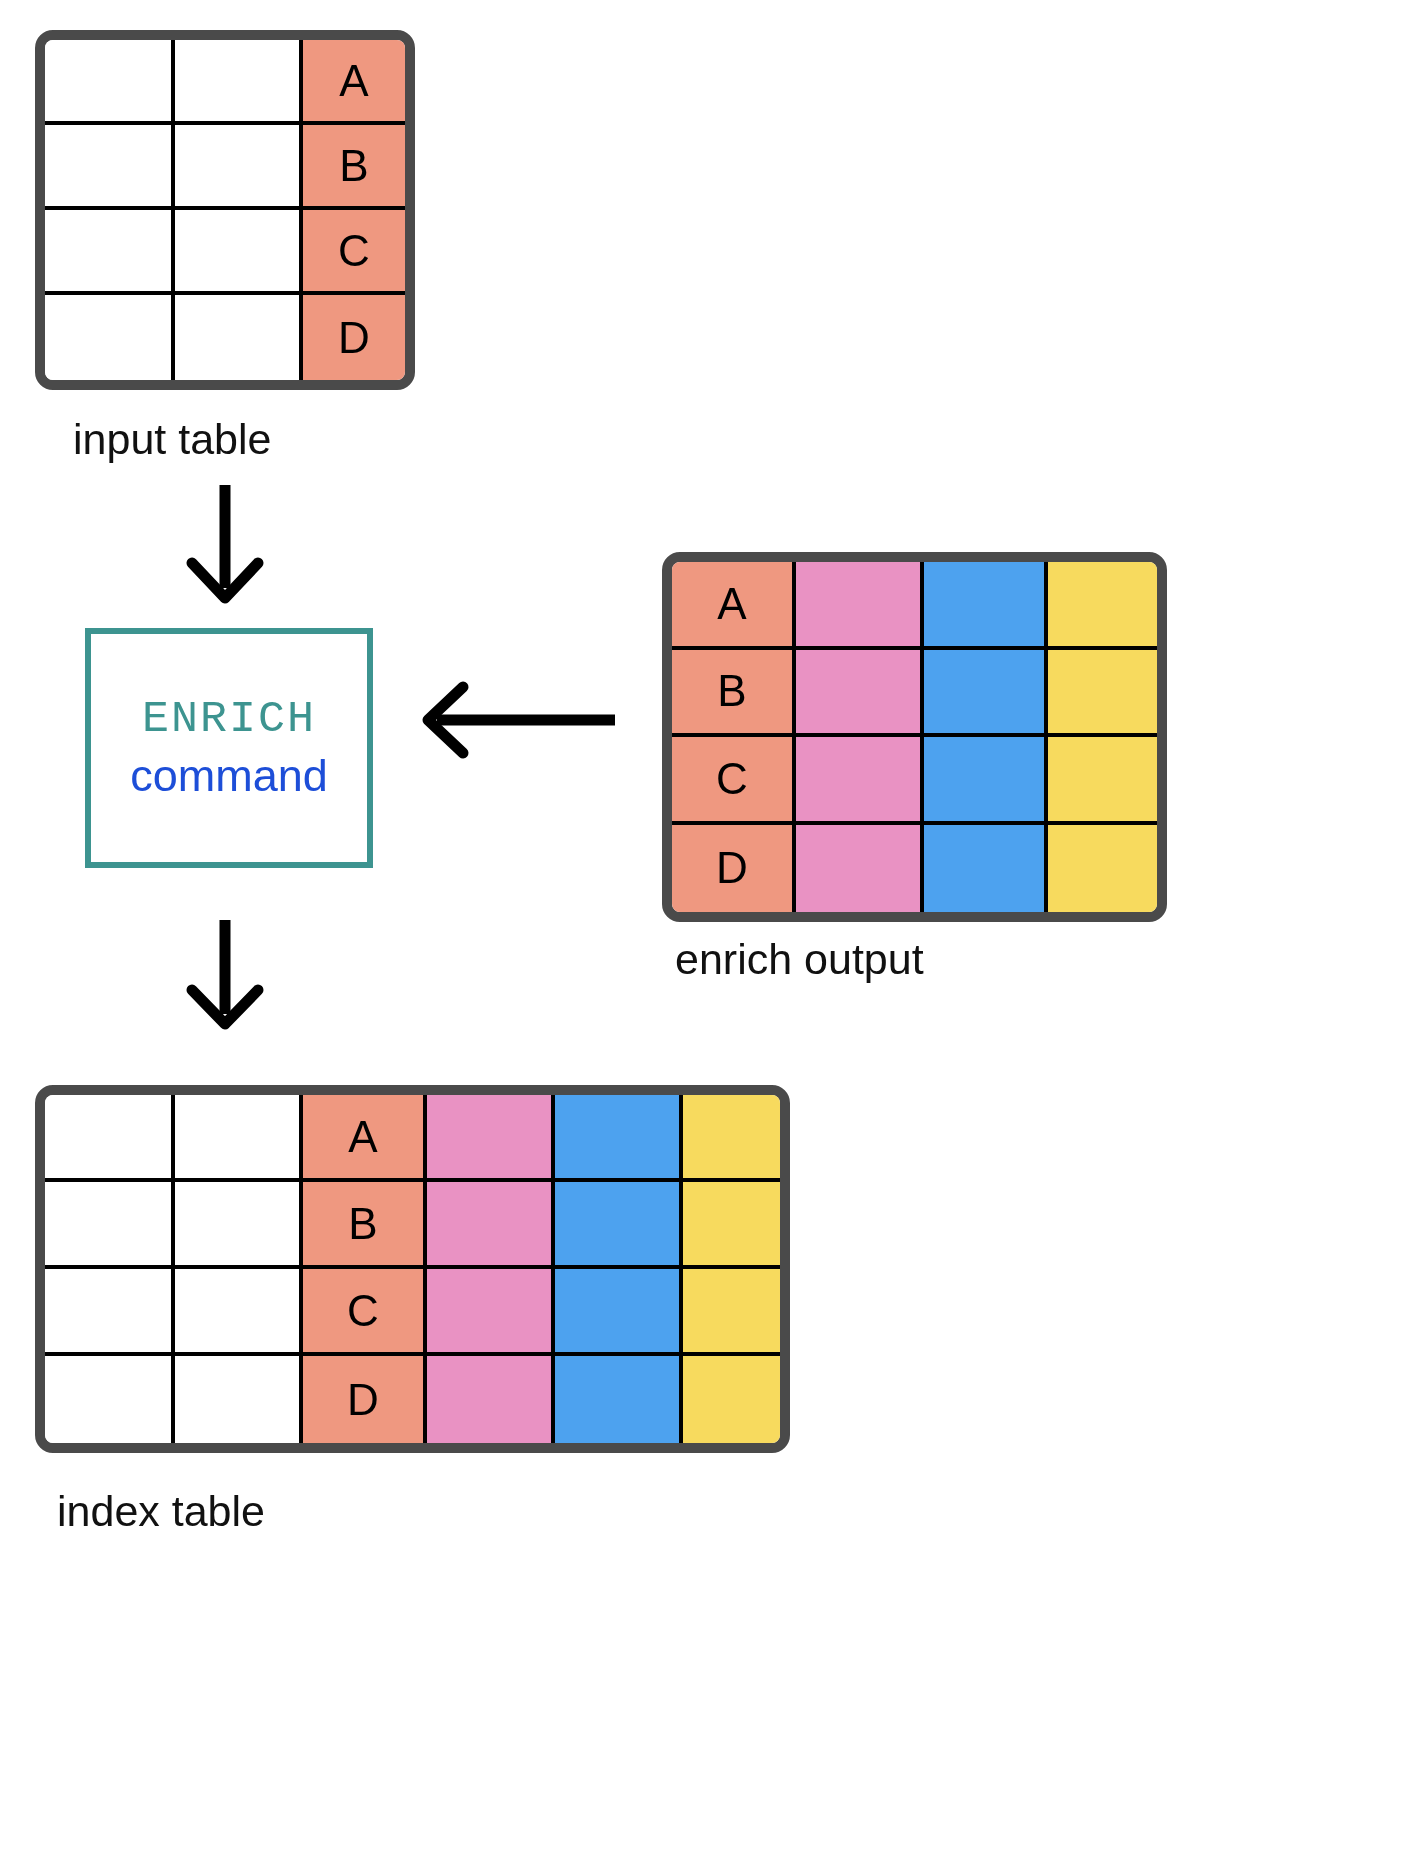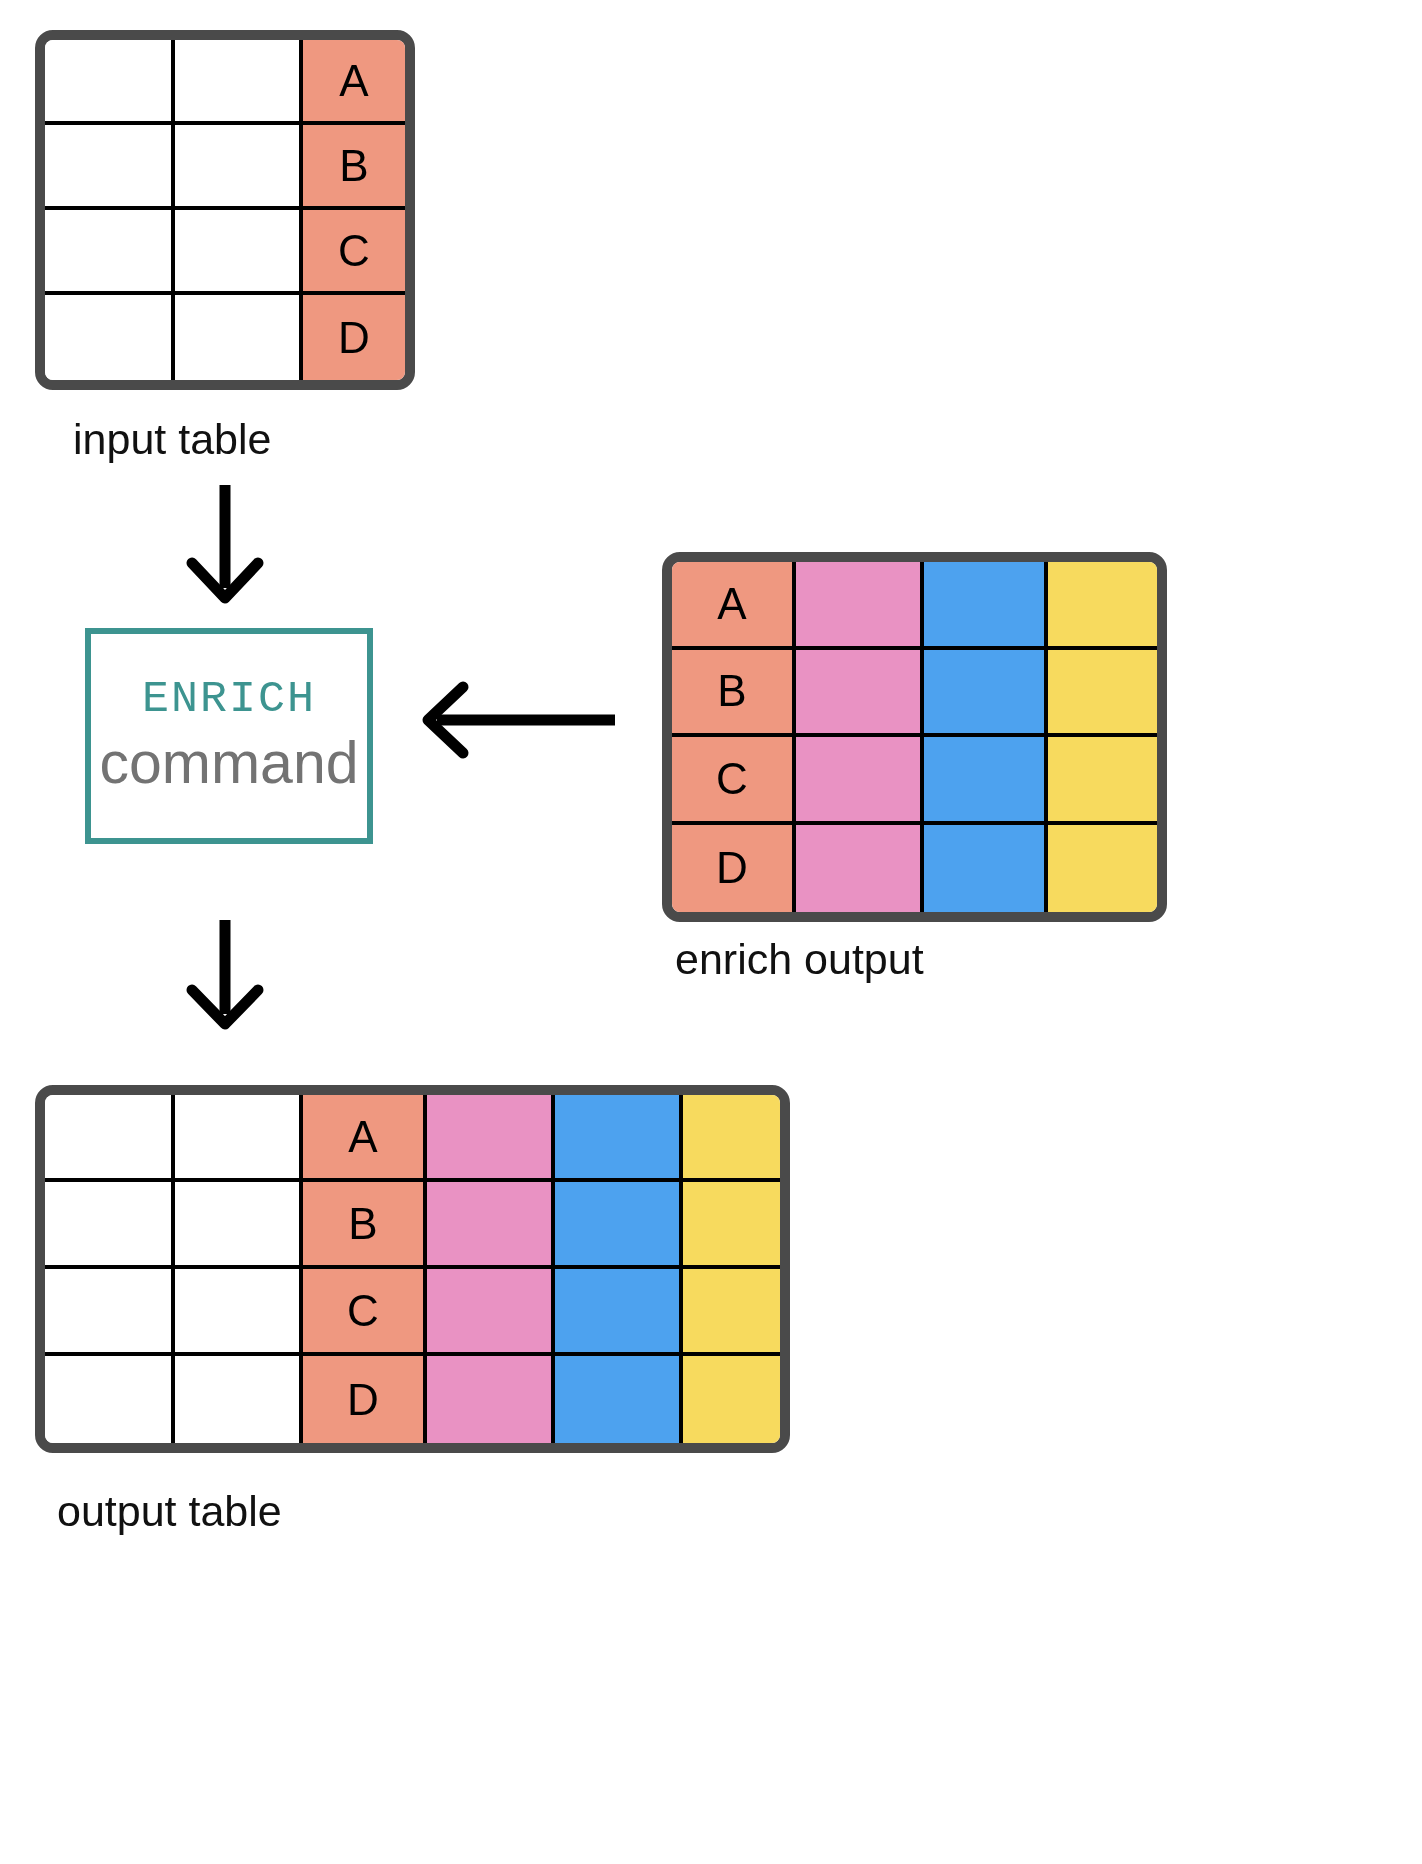--- a/index.html
+++ b/index.html
@@ -69,41 +69,41 @@
   #caption-input  { left: 73px;  top: 418px; }
   #caption-enrich { left: 675px; top: 938px; }
   #caption-output { left: 57px;  top: 1490px; }
 
   
   #enrich-command-box {
     position: absolute;
     left: 85px;
     top: 628px;
     width: 288px;
-    height: 216px;
+    height: 240px;
     box-sizing: border-box;
     border: 6px solid #3d9490;
     background: #ffffff;
     display: flex;
     flex-direction: column;
     align-items: center;
     justify-content: center;
     gap: 4px;
   }
   #cmd-line-1 {
     font-family: "Liberation Mono", "DejaVu Sans Mono", monospace;
     font-size: 45px;
     color: #3d9490;
     letter-spacing: 2px;
     line-height: 1.15;
   }
   #cmd-line-2 {
     font-family: "Liberation Sans", sans-serif;
-    font-size: 59px;
-    color: #737373;
+    font-size: 45px;
+    color: #1d4ed8;
     line-height: 1.15;
   }
 
   
   .arrow-svg { position: absolute; }
   #arrow-input-to-command  { left: 170px; top: 485px;  width: 110px; height: 120px; }
   #arrow-command-to-output { left: 170px; top: 920px;  width: 110px; height: 110px; }
   #arrow-index-to-command  { left: 415px; top: 675px;  width: 200px; height: 90px; }
 </style>
 </head>
@@ -213,15 +213,15 @@
     <div class="trow">
       <div class="tcell c-white" style="flex:0 0 130px;"></div>
       <div class="tcell c-white" style="flex:0 0 128px;"></div>
       <div class="tcell c-salmon" style="flex:0 0 124px;">D</div>
       <div class="tcell c-pink" style="flex:0 0 128px;"></div>
       <div class="tcell c-blue" style="flex:0 0 128px;"></div>
       <div class="tcell c-yellow" style="flex:1 1 auto;"></div>
     </div>
   </div>
 
-  <div class="caption" id="caption-output">output table</div>
+  <div class="caption" id="caption-output">index table</div>
 
 </div>
 
 </body></html>

